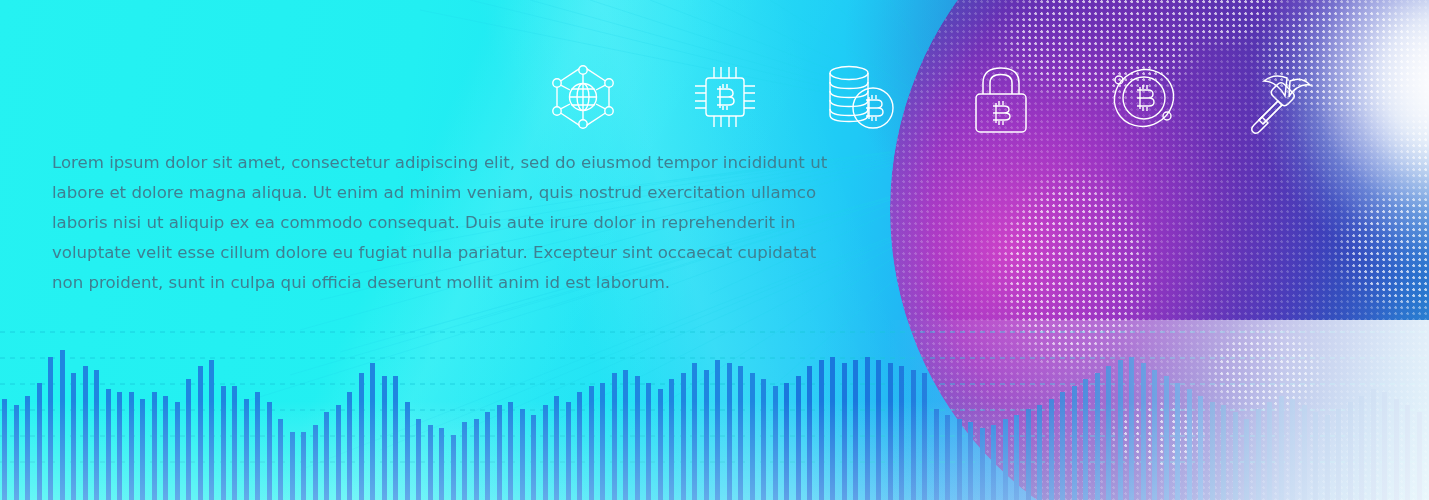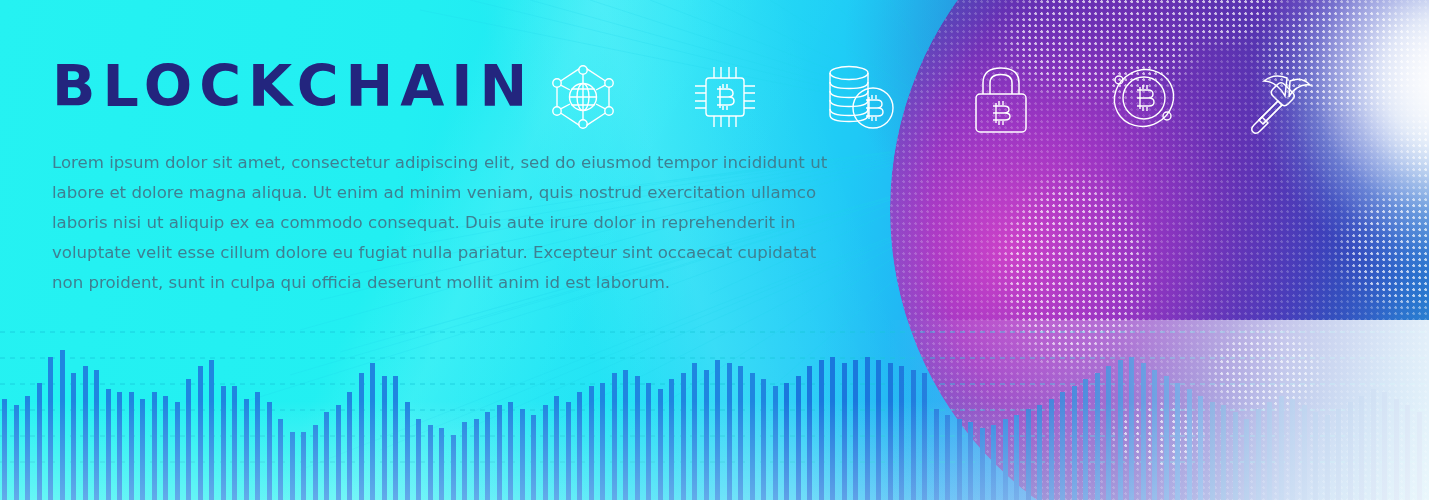--- a/index.html
+++ b/index.html
@@ -203,21 +203,20 @@
   <div class="layer" id="bg-violet"></div>
 
   <div id="globe-wrap">
     <div id="globe-body"></div>
     <div id="globe-grid"></div>
     <div id="globe-dots"></div>
     <div id="globe-glow"></div>
     <div id="globe-edge"></div>
   </div>
 
-  <div id="title">BLOCKCHAIN</div>
   <p id="body-copy">Lorem ipsum dolor sit amet, consectetur adipiscing elit, sed do eiusmod tempor incididunt ut labore et dolore magna aliqua. Ut enim ad minim veniam, quis nostrud exercitation ullamco laboris nisi ut aliquip ex ea commodo consequat. Duis aute irure dolor in reprehenderit in voluptate velit esse cillum dolore eu fugiat nulla pariatur. Excepteur sint occaecat cupidatat non proident, sunt in culpa qui officia deserunt mollit anim id est laborum.</p>
 
   <div class="icon" style="left:548px; top:62px;">
     <svg width="70" height="70" viewBox="0 0 70 70" fill="none" stroke="#ffffff" stroke-width="1.4">
       <circle cx="35" cy="8" r="4.2"></circle>
         <circle cx="61" cy="21" r="4.2"></circle>
       <circle cx="61" cy="49" r="4.2"></circle>
         <circle cx="35" cy="62" r="4.2"></circle>
       <circle cx="9" cy="49" r="4.2"></circle>
         <circle cx="9" cy="21" r="4.2"></circle>

